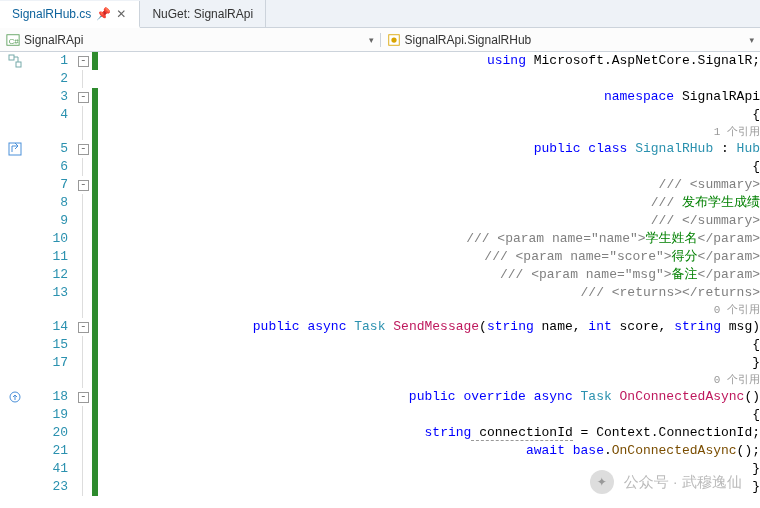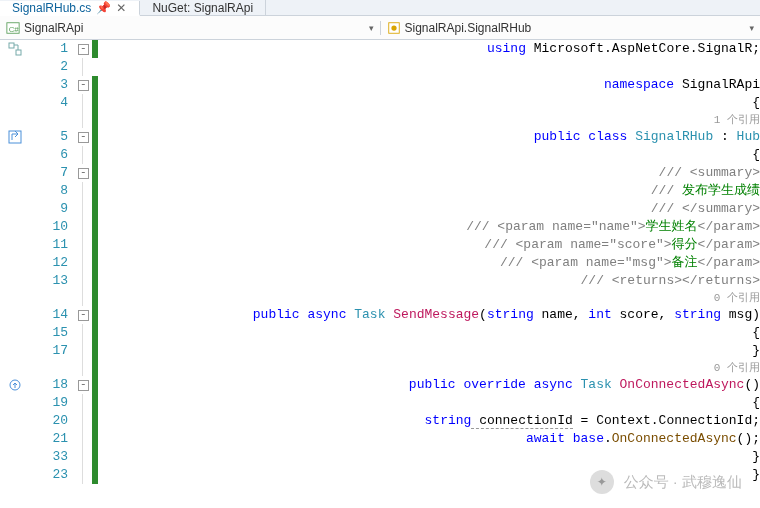--- a/index.html
+++ b/index.html
@@ -1,17 +1,17 @@
 <!DOCTYPE html>
 <html><head>
 <meta charset="utf-8">
 <style>
   * { box-sizing: border-box; margin: 0; padding: 0; }
   body { font-family: Consolas, 'Courier New', monospace; font-size: 13px; background: #fff; color: #000; width: 760px; height: 508px; overflow: hidden; display: flex; flex-direction: column; }
-  .tab-bar { display: flex; background: #eef2f7; border-bottom: 1px solid #ccd3db; height: 16px; align-items: stretch; font-family: 'Segoe UI', Tahoma, sans-serif; font-size: 12px; }
+  .tab-bar { display: flex; background: #eef2f7; border-bottom: 1px solid #ccd3db; height: 28px; align-items: stretch; font-family: 'Segoe UI', Tahoma, sans-serif; font-size: 12px; }
   .tab { padding: 4px 12px; border-right: 1px solid #ccd3db; display: flex; align-items: center; gap: 6px; cursor: pointer; color: #333; }
   .tab.active { background: #fff; color: #0e639c; border-bottom: 2px solid #fff; position: relative; top: 1px; }
   .tab .pin, .tab .close { width: 12px; height: 12px; display: inline-flex; align-items: center; justify-content: center; color: #666; }
   .nav-bar { display: flex; border-bottom: 1px solid #ccd3db; height: 24px; align-items: center; font-family: 'Segoe UI', Tahoma, sans-serif; font-size: 12px; background: #fcfcfc; }
   .nav-half { display: flex; align-items: center; flex: 1; padding: 0 6px; gap: 4px; border-right: 1px solid #ccd3db; color: #333; }
   .nav-half:last-child { border-right: none; }
   .nav-icon { width: 14px; height: 14px; }
   .caret { font-size: 9px; color: #666; margin-left: auto; }
   .editor { display: flex; flex: 1; overflow: hidden; }
   .row { display: flex; height: 18px; line-height: 18px; }
@@ -263,21 +263,21 @@
       </div>
     <div class="row">
         <div class="marker"></div>
         <div class="ln">21</div>
         <div class="outline line"></div>
         <div class="chg mod"></div>
         <div class="code">            <span class="kw">await</span><span class="kw"> base</span><span>.</span><span class="method-call">OnConnectedAsync</span><span>();</span></div>
       </div>
     <div class="row">
         <div class="marker"></div>
-        <div class="ln">33</div>
+        <div class="ln">41</div>
         <div class="outline line"></div>
         <div class="chg mod"></div>
         <div class="code">        <span>}</span></div>
       </div>
     <div class="row">
         <div class="marker"></div>
         <div class="ln">23</div>
         <div class="outline line"></div>
         <div class="chg mod"></div>
         <div class="code">    <span>}</span></div>

